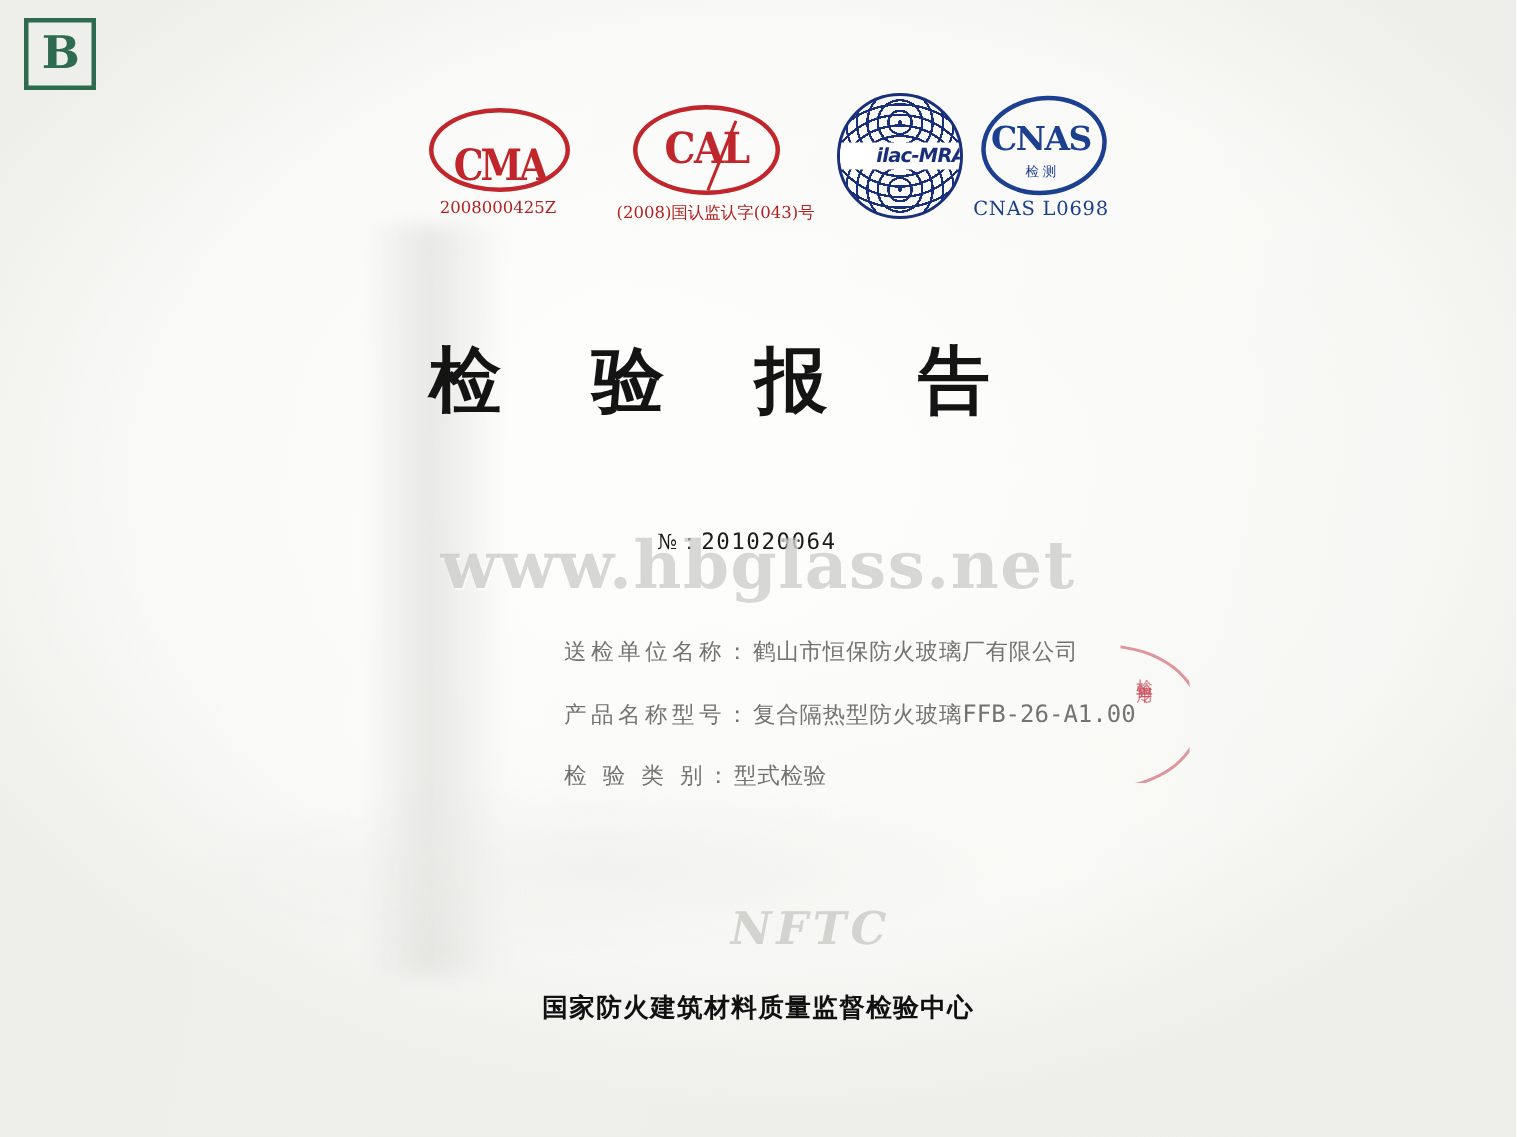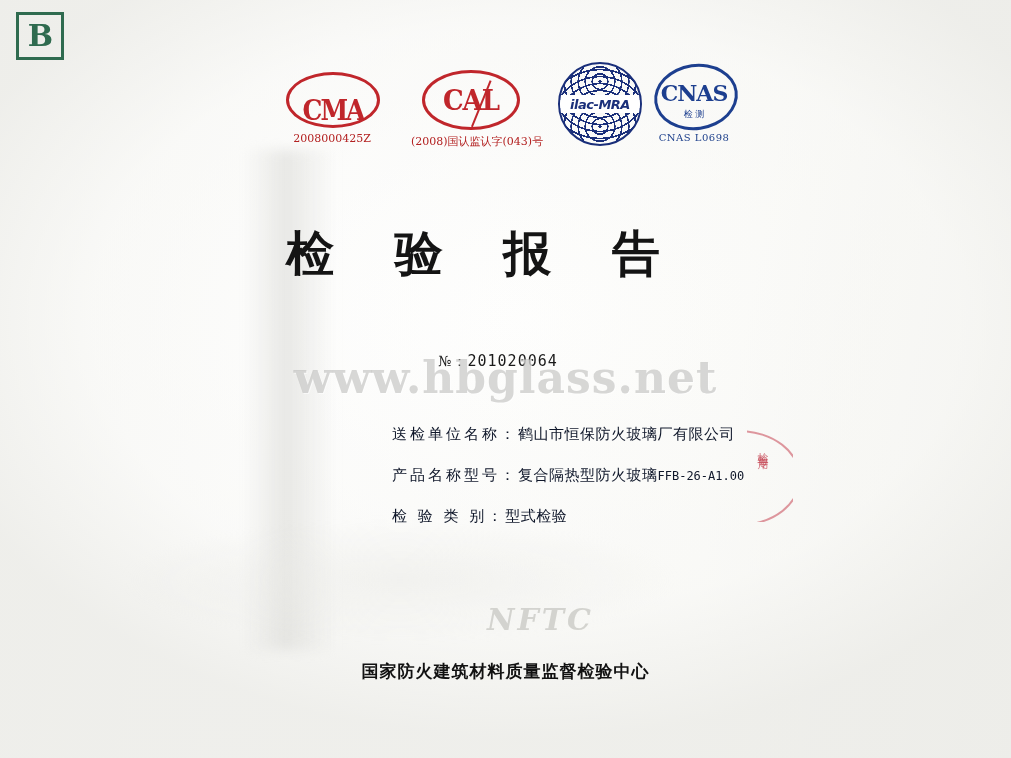--- a/index.html
+++ b/index.html
@@ -86,21 +86,21 @@
   }
   .mark .caption {
     font-family: "DejaVu Serif", serif;
     font-size: 11px;
     color: #b32121;
     margin-top: 4px;
     white-space: nowrap;
   }
   .mark .caption.blue {
     color: #1c3f8b;
-    font-size: 10px;
+    font-size: 13px;
     letter-spacing: 0.5px;
   }
 
   
   .cma {
     left: 286px;
     top: 10px;
     width: 92px;
   }
   .cma .oval {
@@ -178,21 +178,21 @@
   }
   .ilac .band {
     position: absolute;
     left: -4px;
     right: -4px;
     top: 31px;
     height: 18px;
     background: #ffffff;
     display: flex;
     align-items: center;
-    justify-content: center;
+    justify-content: flex-end;
   }
   .ilac .band span {
     font-family: "DejaVu Sans", sans-serif;
     font-weight: bold;
     font-style: italic;
     font-size: 13px;
     color: #1a2f7a;
     letter-spacing: -0.5px;
   }
 
@@ -291,34 +291,33 @@
   
   .fields {
     position: absolute;
     top: 425px;
     left: 376px;
     width: 520px;
   }
   .field-row {
     font-family: "DejaVu Serif", serif;
     font-size: 15px;
-    color: #0f172a;
+    color: #737373;
     margin-bottom: 22px;
     white-space: nowrap;
-    margin-left: 16px;
   }
   .field-row .fl {
     letter-spacing: 3px;
   }
   .field-row .fv {
     letter-spacing: 0.5px;
   }
   .field-row .fv-mono {
     font-family: "DejaVu Sans Mono", monospace;
-    font-size: 12px;
+    font-size: 16px;
     letter-spacing: 0;
     text-align: right;
   }
 
   
   .seal {
     position: absolute;
     right: 218px;
     top: 430px;
     width: 46px;

